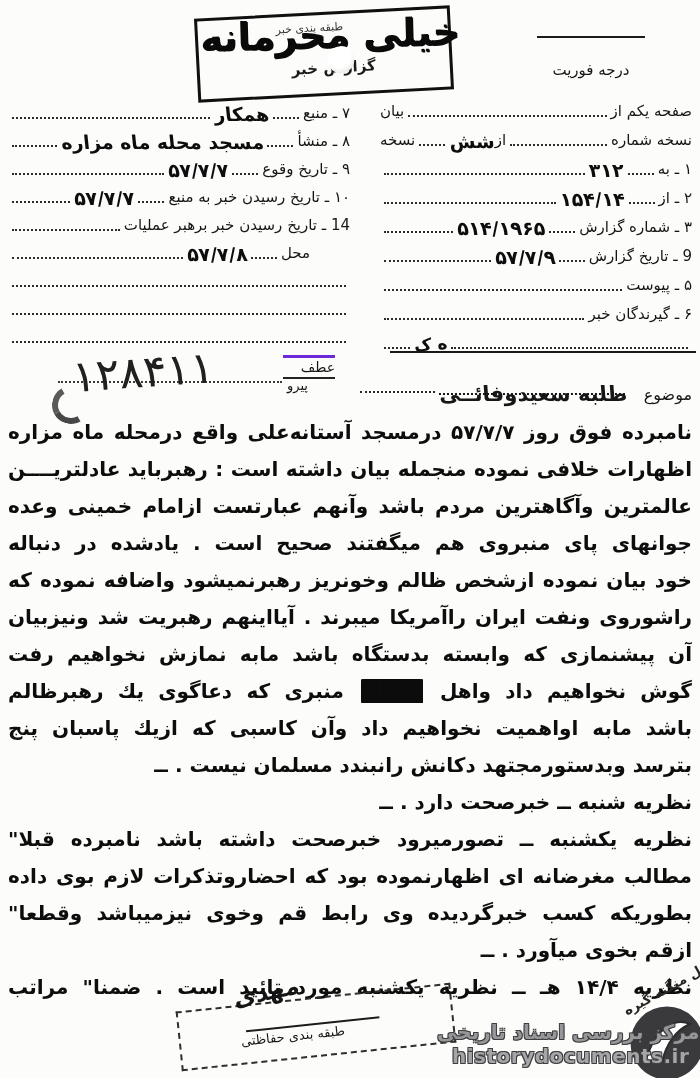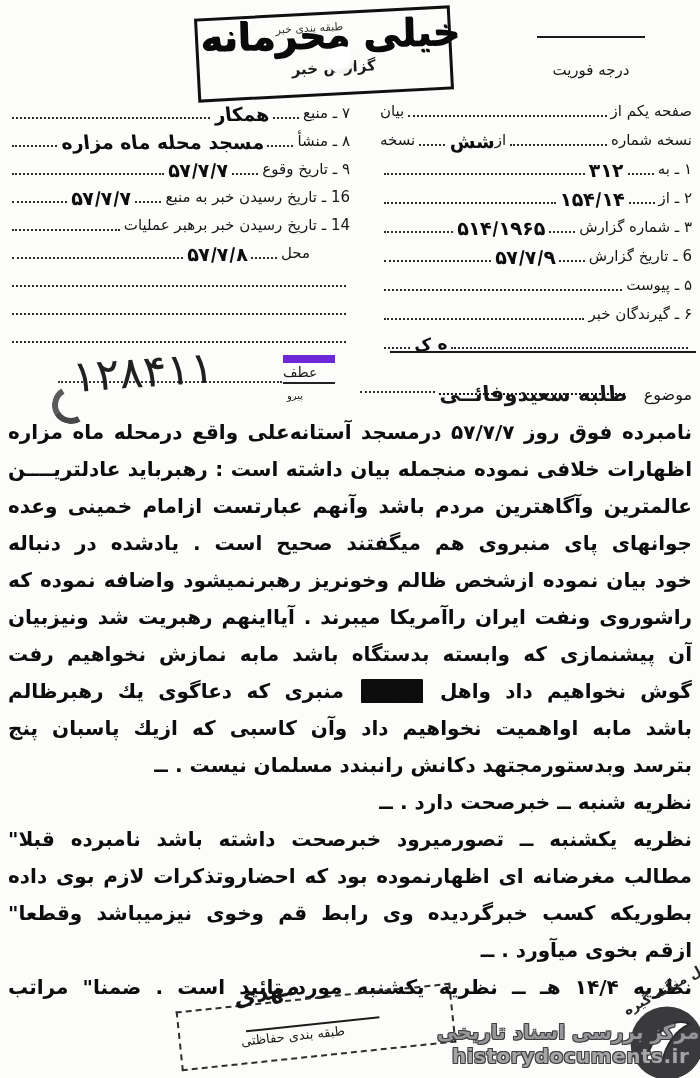--- a/index.html
+++ b/index.html
@@ -28,23 +28,23 @@
   .dots{flex:1 1 auto; border-bottom:2px dotted #2b2b2b; margin:0 4px 5px 4px; min-width:10px;}
   .dots.sm{flex:0 0 26px;}
   .flabel,.flabel2{white-space:nowrap;}
   .flabel2{margin-right:30px;}
   .fval{display:inline-block; font-weight:bold; font-size:19px; line-height:20px;
     white-space:nowrap; transform:skewX(6deg); color:#0d0d0d;}
   .fval.recv{font-size:17px; transform:rotate(-4deg);}
   .indent{margin-right:10px;}
   
   .rule-right{position:absolute; top:351px; left:390px; width:306px; border-top:2px solid #191919;}
-  .atf{position:absolute; top:355px; left:283px; width:52px; text-align:left; font-size:14px;
-    border-top:8px solid #6d28d9; border-bottom:2px solid #222; padding:1px 0 2px;}
-  .peyro{position:absolute; top:390px; left:287px; font-size:10px;}
+  .atf{position:absolute; top:355px; left:283px; width:52px; text-align:right; font-size:14px;
+    border-top:3px solid #6d28d9; border-bottom:2px solid #222; padding:1px 0 2px;}
+  .peyro{position:absolute; top:378px; left:287px; font-size:13px;}
   .atf-dots{position:absolute; top:381px; left:58px; width:224px; border-top:2px dotted #3a3a3a;}
   .ref-num{position:absolute; top:346px; left:72px; font-size:44px; color:#202020;
     letter-spacing:5px; transform:rotate(-4deg); font-weight:normal;}
   .hole{position:absolute; top:386px; left:52px; width:26px; height:26px; border-radius:50%;
     border:6px solid transparent; border-bottom-color:#474747; border-left-color:#5a5a5a;
     transform:rotate(15deg);}
   .subject-row{position:absolute; top:382px; right:8px; left:356px; display:flex; align-items:center; font-size:16px;}
   .subj-value{display:inline-block; font-weight:bold; font-size:21px; margin-right:16px; white-space:nowrap;
     text-decoration:line-through; text-decoration-style:dotted; text-decoration-thickness:2px; transform:skewX(4deg);}
   
@@ -114,21 +114,21 @@
           <span class="fval">۱۵۴/۱۴</span>
           <span class="dots"></span>
         </div>
         <div class="pline">
           <span class="flabel">۳ ـ شماره گزارش</span>
           <span class="dots sm"></span>
           <span class="fval">۵۱۴/۱۹۶۵</span>
           <span class="dots"></span>
         </div>
         <div class="pline">
-          <span class="flabel">6 ـ تاریخ گزارش</span>
+          <span class="flabel">9 ـ تاریخ گزارش</span>
           <span class="dots sm"></span>
           <span class="fval">۵۷/۷/۹</span>
           <span class="dots"></span>
         </div>
         <div class="pline">
           <span class="flabel">۵ ـ پیوست</span>
           <span class="dots"></span>
         </div>
         <div class="pline">
           <span class="flabel">۶ ـ گیرندگان خبر</span>
@@ -156,21 +156,21 @@
           <span class="fval">مسجد محله ماه مزاره</span>
           <span class="dots"></span>
         </div>
         <div class="pline">
           <span class="flabel">۹ ـ تاریخ وقوع</span>
           <span class="dots sm"></span>
           <span class="fval">۵۷/۷/۷</span>
           <span class="dots"></span>
         </div>
         <div class="pline">
-          <span class="flabel">16 ـ تاریخ رسیدن خبر به منبع</span>
+          <span class="flabel">۱۰ ـ تاریخ رسیدن خبر به منبع</span>
           <span class="dots sm"></span>
           <span class="fval">۵۷/۷/۷</span>
           <span class="dots"></span>
         </div>
         <div class="pline">
           <span class="flabel">14 ـ تاریخ رسیدن خبر برهبر عملیات</span>
           <span class="dots"></span>
         </div>
         <div class="pline indent">
           <span class="flabel2">محل</span>

